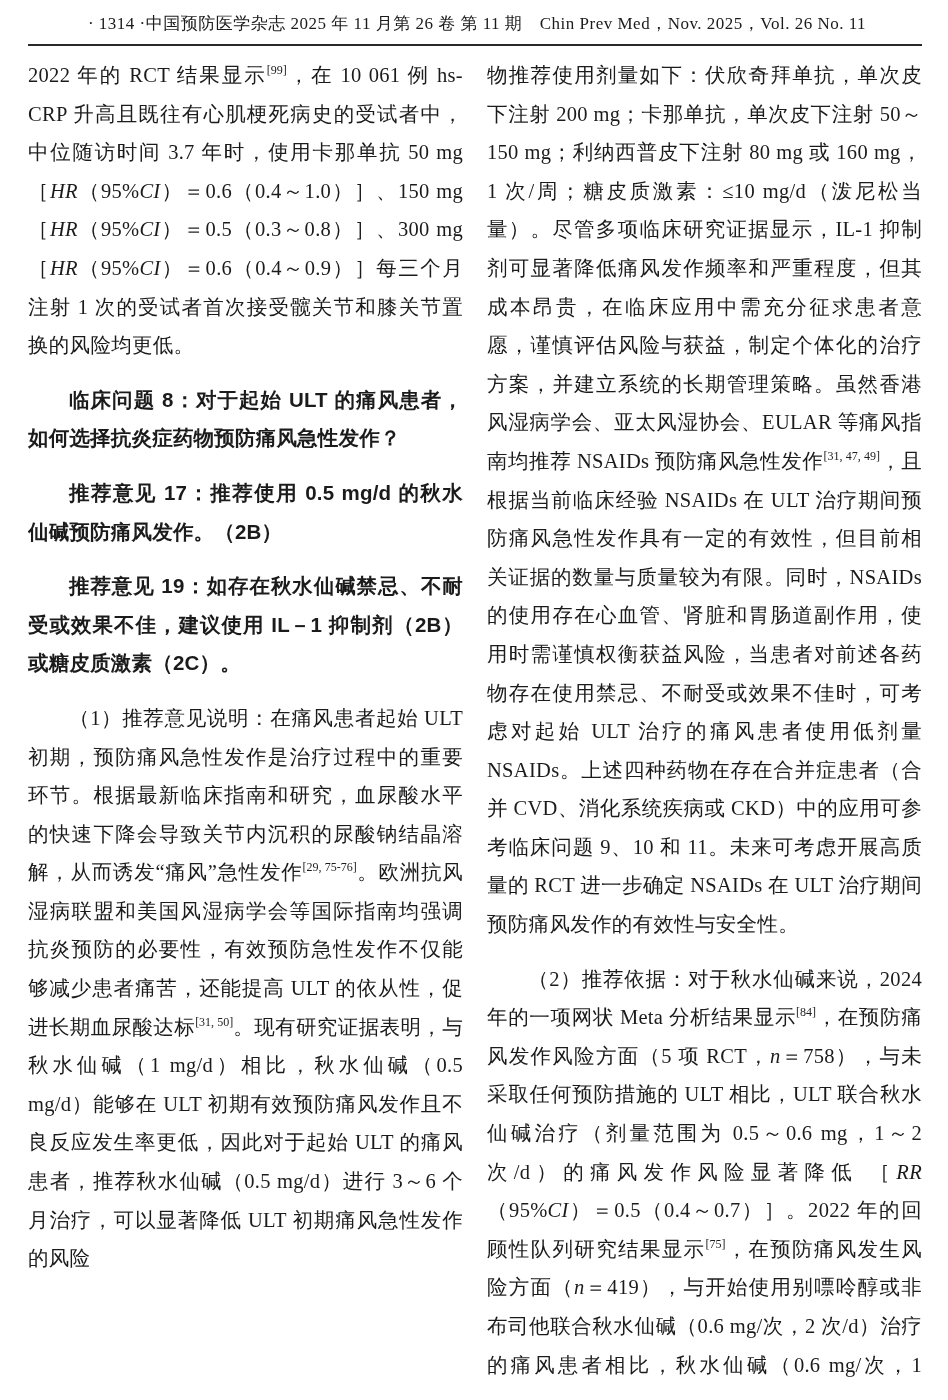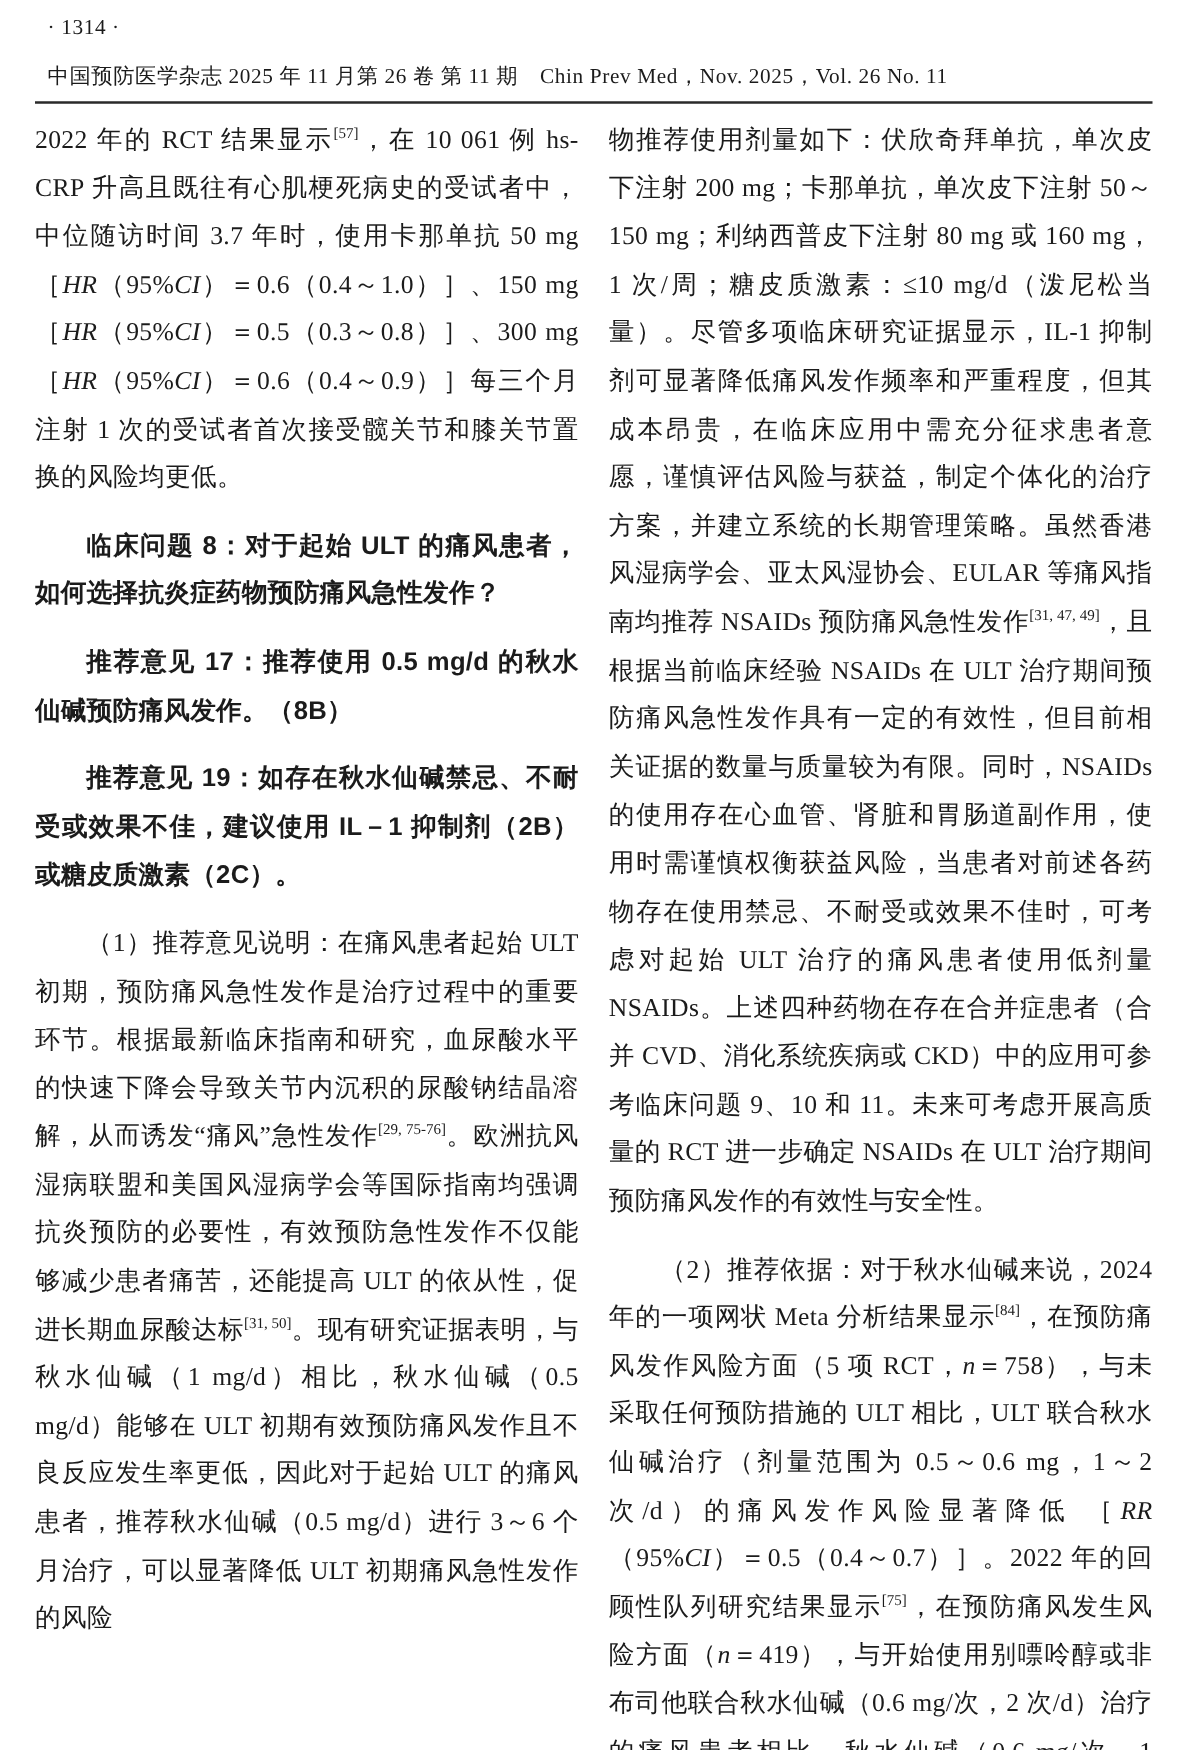--- a/index.html
+++ b/index.html
@@ -5,27 +5,26 @@
   html, body { margin: 0; padding: 0; }
   body {
     width: 948px; height: 1400px;
     background: #ffffff;
     color: #1b1b1b;
     font-family: "Liberation Serif", "DejaVu Serif", serif;
     overflow: hidden;
   }
   .page { padding: 8px 26px 0 28px; }
   .header {
-    display: flex; justify-content: flex-end; align-items: baseline;
+    display: flex; justify-content: center; align-items: baseline;
     font-size: 17px; letter-spacing: 0.5px;
     padding: 4px 6px 9px 10px;
-    flex-direction: column;
   }
   .header .pageno { white-space: nowrap; }
-  .header .journal { white-space: nowrap; margin-top: 17px; }
+  .header .journal { white-space: nowrap; }
   .rule { border-bottom: 2.5px solid #2a2a2a; margin: 0 0 10px 0; }
   .columns { display: flex; gap: 24px; }
   .col {
     width: 435px; height: 1330px; overflow: hidden;
     font-size: 20.5px; line-height: 38.6px;
     text-align: justify;
     letter-spacing: 0.3px;
   }
   .para { margin: 0; }
   .para.indent { text-indent: 2em; margin-top: 16px; }
@@ -44,23 +43,23 @@
 <body>
 
 <div class="page">
   <div class="header">
     <span class="pageno">· 1314 ·</span>
     <span class="journal">中国预防医学杂志 2025 年 11 月第 26 卷 第 11 期　Chin Prev Med，Nov. 2025，Vol. 26 No. 11</span>
   </div>
   <div class="rule"></div>
   <div class="columns">
     <div class="col">
-        <p class="para"><span>2022 年的 RCT 结果显示</span><sup>[57]</sup><span>，在 10 061 例 hs-CRP 升高且既往有心肌梗死病史的受试者中，中位随访时间 3.7 年时，使用卡那单抗 50 mg ［</span><i>HR</i><span>（95%</span><i>CI</i><span>）＝0.6（0.4～1.0）］、150 mg ［</span><i>HR</i><span>（95%</span><i>CI</i><span>）＝0.5（0.3～0.8）］、300 mg ［</span><i>HR</i><span>（95%</span><i>CI</i><span>）＝0.6（0.4～0.9）］每三个月注射 1 次的受试者首次接受髋关节和膝关节置换的风险均更低。</span></p>
+        <p class="para"><span>2022 年的 RCT 结果显示</span><sup>[99]</sup><span>，在 10 061 例 hs-CRP 升高且既往有心肌梗死病史的受试者中，中位随访时间 3.7 年时，使用卡那单抗 50 mg ［</span><i>HR</i><span>（95%</span><i>CI</i><span>）＝0.6（0.4～1.0）］、150 mg ［</span><i>HR</i><span>（95%</span><i>CI</i><span>）＝0.5（0.3～0.8）］、300 mg ［</span><i>HR</i><span>（95%</span><i>CI</i><span>）＝0.6（0.4～0.9）］每三个月注射 1 次的受试者首次接受髋关节和膝关节置换的风险均更低。</span></p>
         <p class="para bold indent"><span>临床问题 8：对于起始 ULT 的痛风患者，如何选择抗炎症药物预防痛风急性发作？</span></p>
-        <p class="para bold indent"><span>推荐意见 17：推荐使用 0.5 mg/d 的秋水仙碱预防痛风发作。（8B）</span></p>
+        <p class="para bold indent"><span>推荐意见 17：推荐使用 0.5 mg/d 的秋水仙碱预防痛风发作。（2B）</span></p>
         <p class="para bold indent"><span>推荐意见 19：如存在秋水仙碱禁忌、不耐受或效果不佳，建议使用 IL－1 抑制剂（2B）或糖皮质激素（2C）。</span></p>
         <p class="para indent"><span>（1）推荐意见说明：在痛风患者起始 ULT 初期，预防痛风急性发作是治疗过程中的重要环节。根据最新临床指南和研究，血尿酸水平的快速下降会导致关节内沉积的尿酸钠结晶溶解，从而诱发“痛风”急性发作</span><sup>[29, 75-76]</sup><span>。欧洲抗风湿病联盟和美国风湿病学会等国际指南均强调抗炎预防的必要性，有效预防急性发作不仅能够减少患者痛苦，还能提高 ULT 的依从性，促进长期血尿酸达标</span><sup>[31, 50]</sup><span>。现有研究证据表明，与秋水仙碱（1 mg/d）相比，秋水仙碱（0.5 mg/d）能够在 ULT 初期有效预防痛风发作且不良反应发生率更低，因此对于起始 ULT 的痛风患者，推荐秋水仙碱（0.5 mg/d）进行 3～6 个月治疗，可以显著降低 ULT 初期痛风急性发作的风险</span></p>
       </div>
     <div class="col">
         <p class="para"><span>物推荐使用剂量如下：伏欣奇拜单抗，单次皮下注射 200 mg；卡那单抗，单次皮下注射 50～150 mg；利纳西普皮下注射 80 mg 或 160 mg，1 次/周；糖皮质激素：≤10 mg/d（泼尼松当量）。尽管多项临床研究证据显示，IL-1 抑制剂可显著降低痛风发作频率和严重程度，但其成本昂贵，在临床应用中需充分征求患者意愿，谨慎评估风险与获益，制定个体化的治疗方案，并建立系统的长期管理策略。虽然香港风湿病学会、亚太风湿协会、EULAR 等痛风指南均推荐 NSAIDs 预防痛风急性发作</span><sup>[31, 47, 49]</sup><span>，且根据当前临床经验 NSAIDs 在 ULT 治疗期间预防痛风急性发作具有一定的有效性，但目前相关证据的数量与质量较为有限。同时，NSAIDs 的使用存在心血管、肾脏和胃肠道副作用，使用时需谨慎权衡获益风险，当患者对前述各药物存在使用禁忌、不耐受或效果不佳时，可考虑对起始 ULT 治疗的痛风患者使用低剂量 NSAIDs。上述四种药物在存在合并症患者（合并 CVD、消化系统疾病或 CKD）中的应用可参考临床问题 9、10 和 11。未来可考虑开展高质量的 RCT 进一步确定 NSAIDs 在 ULT 治疗期间预防痛风发作的有效性与安全性。</span></p>
         <p class="para indent"><span>（2）推荐依据：对于秋水仙碱来说，2024 年的一项网状 Meta 分析结果显示</span><sup>[84]</sup><span>，在预防痛风发作风险方面（5 项 RCT，</span><i>n</i><span>＝758），与未采取任何预防措施的 ULT 相比，ULT 联合秋水仙碱治疗（剂量范围为 0.5～0.6 mg，1～2 次/d）的痛风发作风险显著降低 ［</span><i>RR</i><span>（95%</span><i>CI</i><span>）＝0.5（0.4～0.7）］。2022 年的回顾性队列研究结果显示</span><sup>[75]</sup><span>，在预防痛风发生风险方面（</span><i>n</i><span>＝419），与开始使用别嘌呤醇或非布司他联合秋水仙碱（0.6 mg/次，2 次/d）治疗的痛风患者相比，秋水仙碱（0.6 mg/次，1 次/d）治疗组的痛风发生率差异无显著统计学意义 ［意向性分析：14.3% 与 11.3%；</span></p>
       </div>
   </div>
 </div>
 

